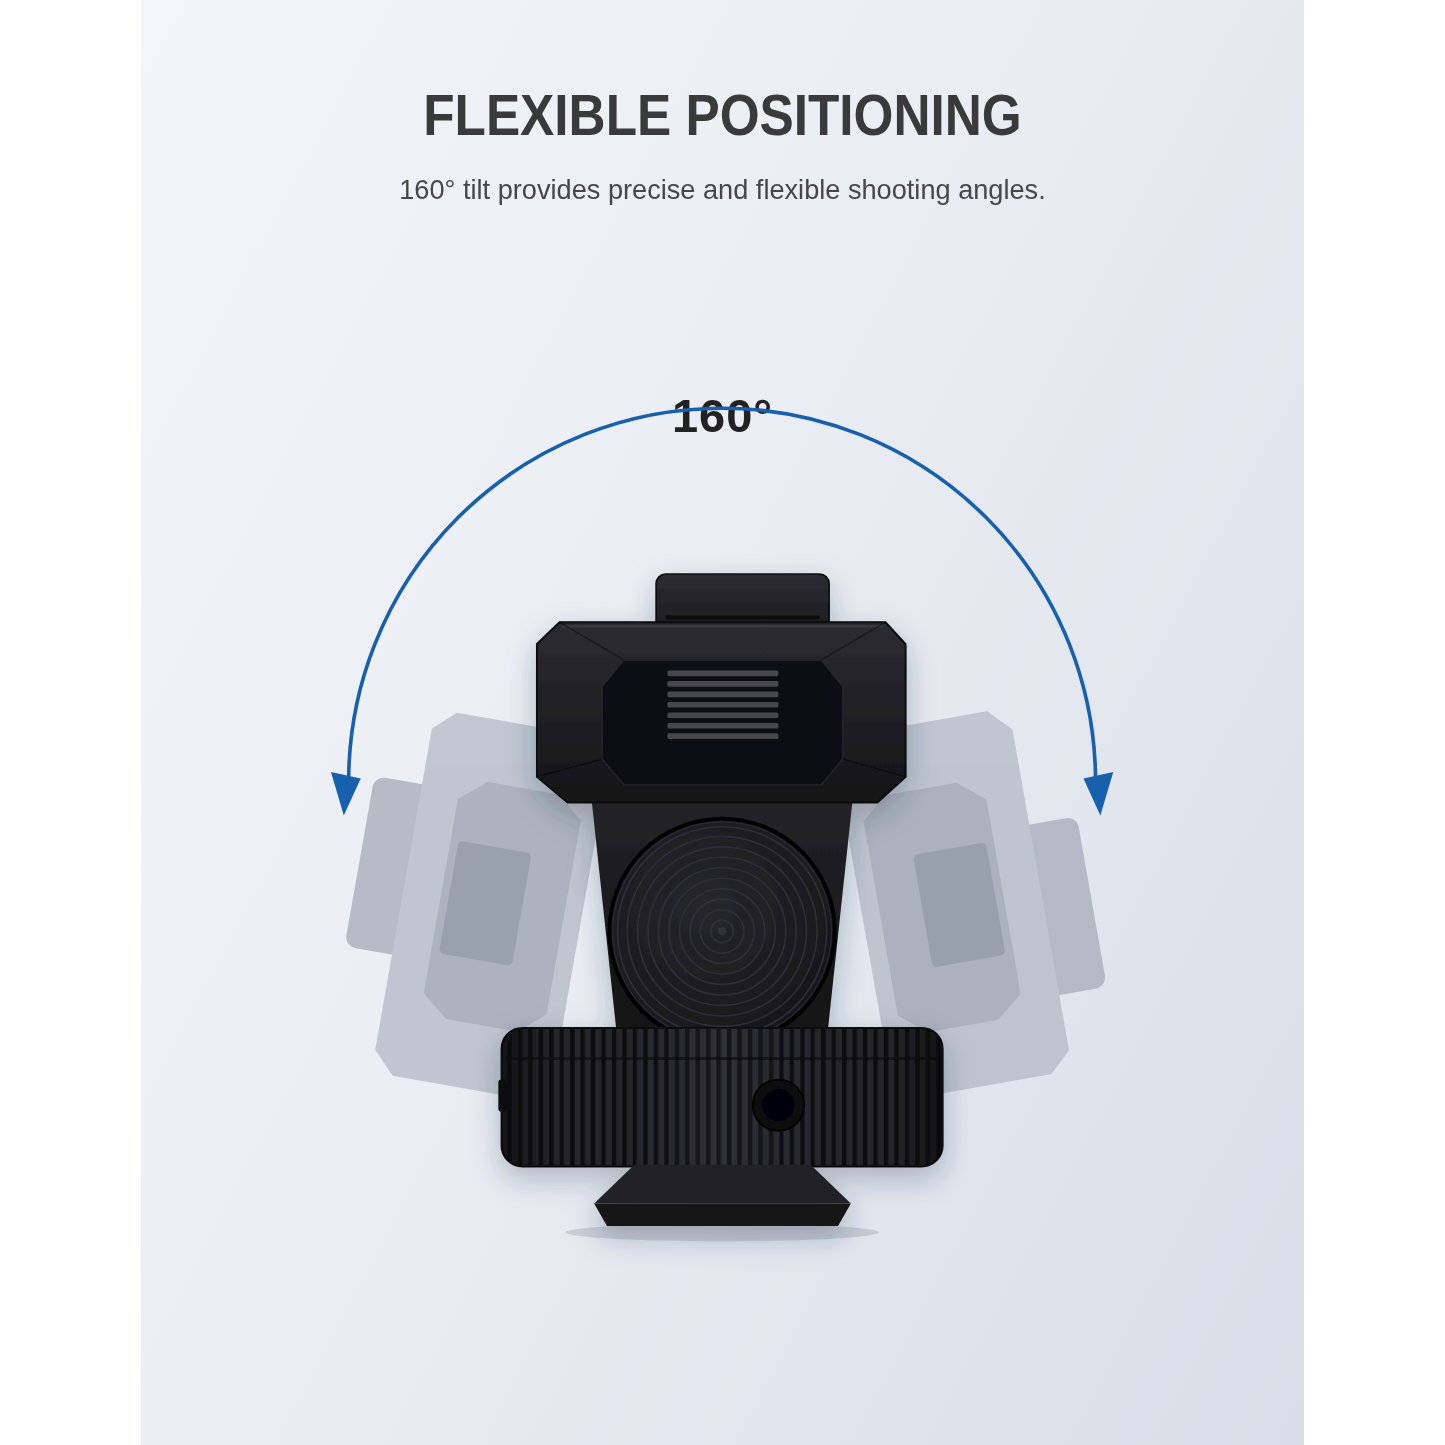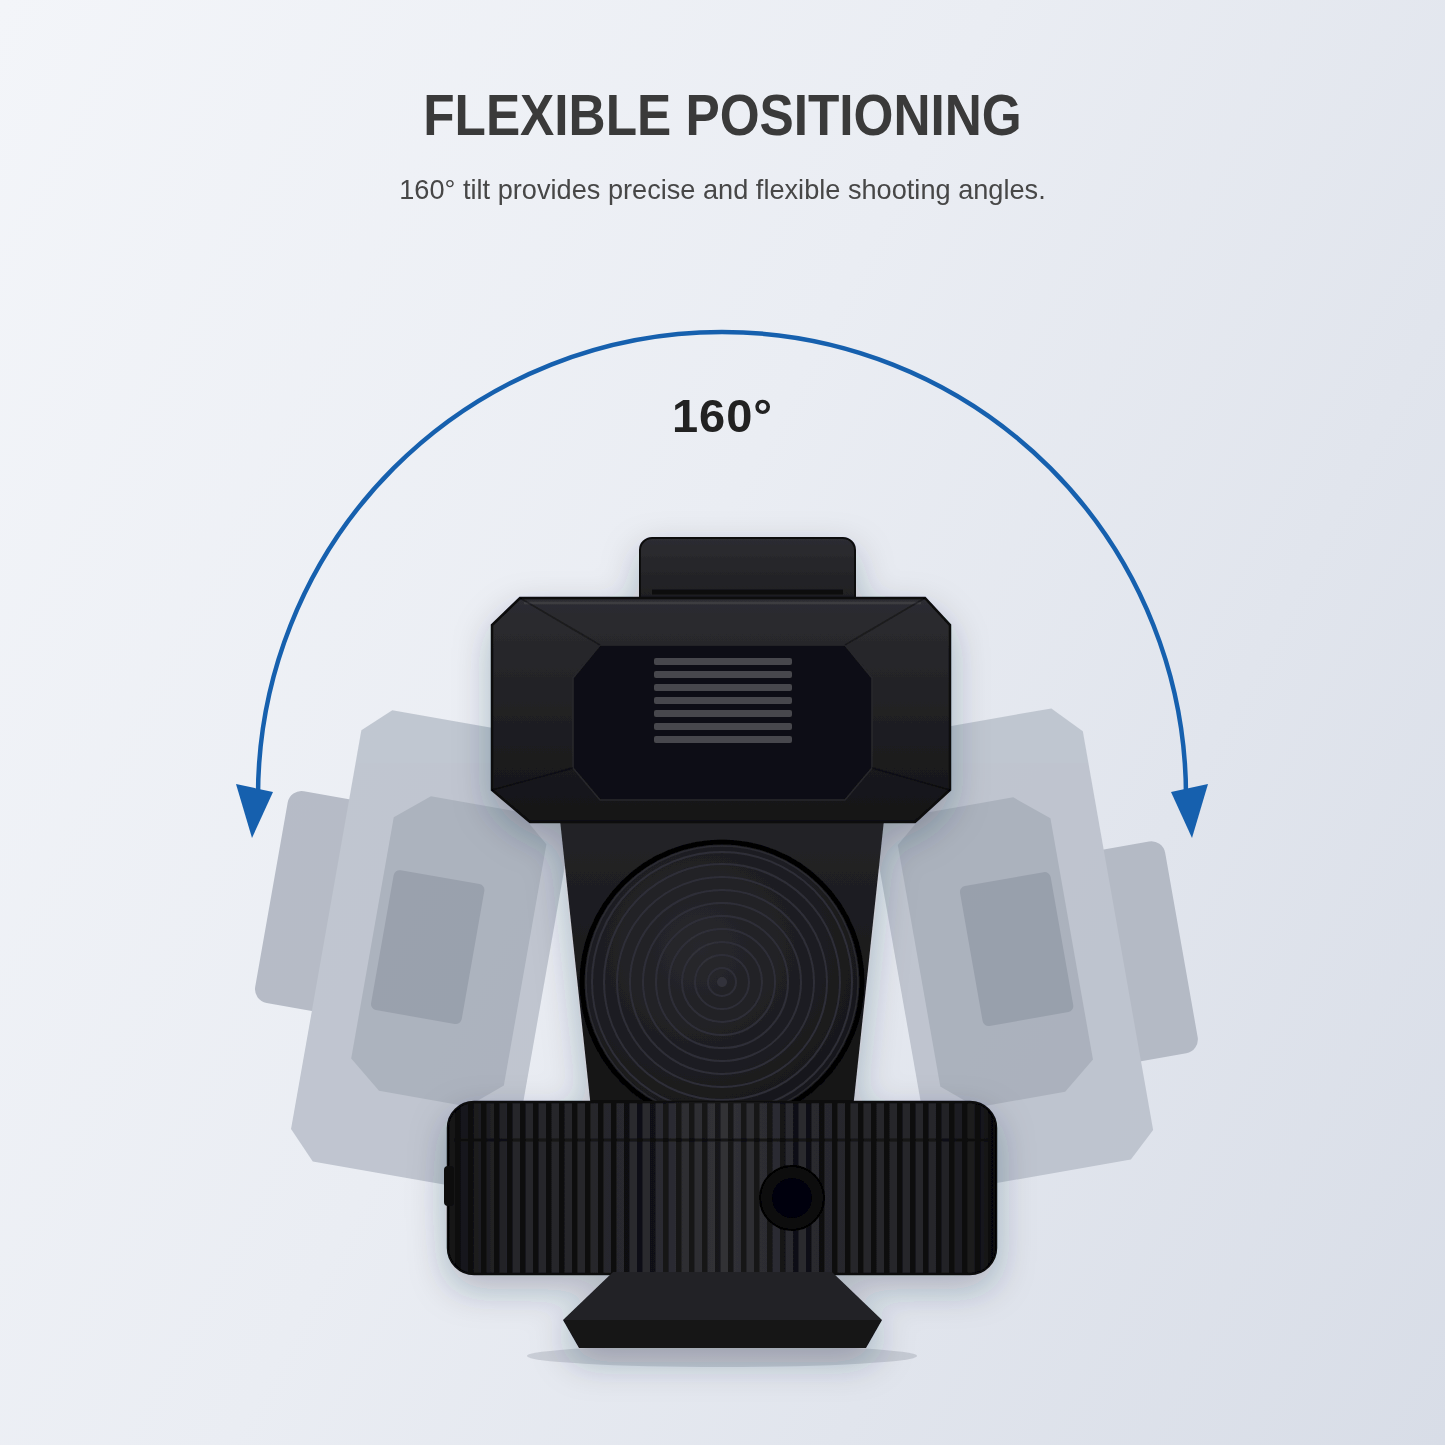--- a/index.html
+++ b/index.html
@@ -1,21 +1,21 @@
 <!DOCTYPE html>
 <html style="--accent-blue: #1660ae; --title-text: #3a3a3a; --subtitle-text: #474747; --product-black: #1a1a1d; --ghost-gray: #b9bfca; --background-start: #f3f5f9; --background-end: #d8dde7;"><head>
 <meta charset="utf-8">
 <style>
   * { margin: 0; padding: 0; box-sizing: border-box; }
   html, body { background: #ffffff; }
   body { font-family: "Liberation Sans", sans-serif; }
 
   .canvas {
     position: relative;
-    width: 1445px;
+    width: 1163px;
     height: 1445px;
     overflow: hidden;
     margin: 0 auto;
     background: linear-gradient(118deg,
       var(--background-start, #f3f5f9) 0%,
       #eaedf3 45%,
       var(--background-end, #d8dde7) 100%);
   }
 
   .title {

